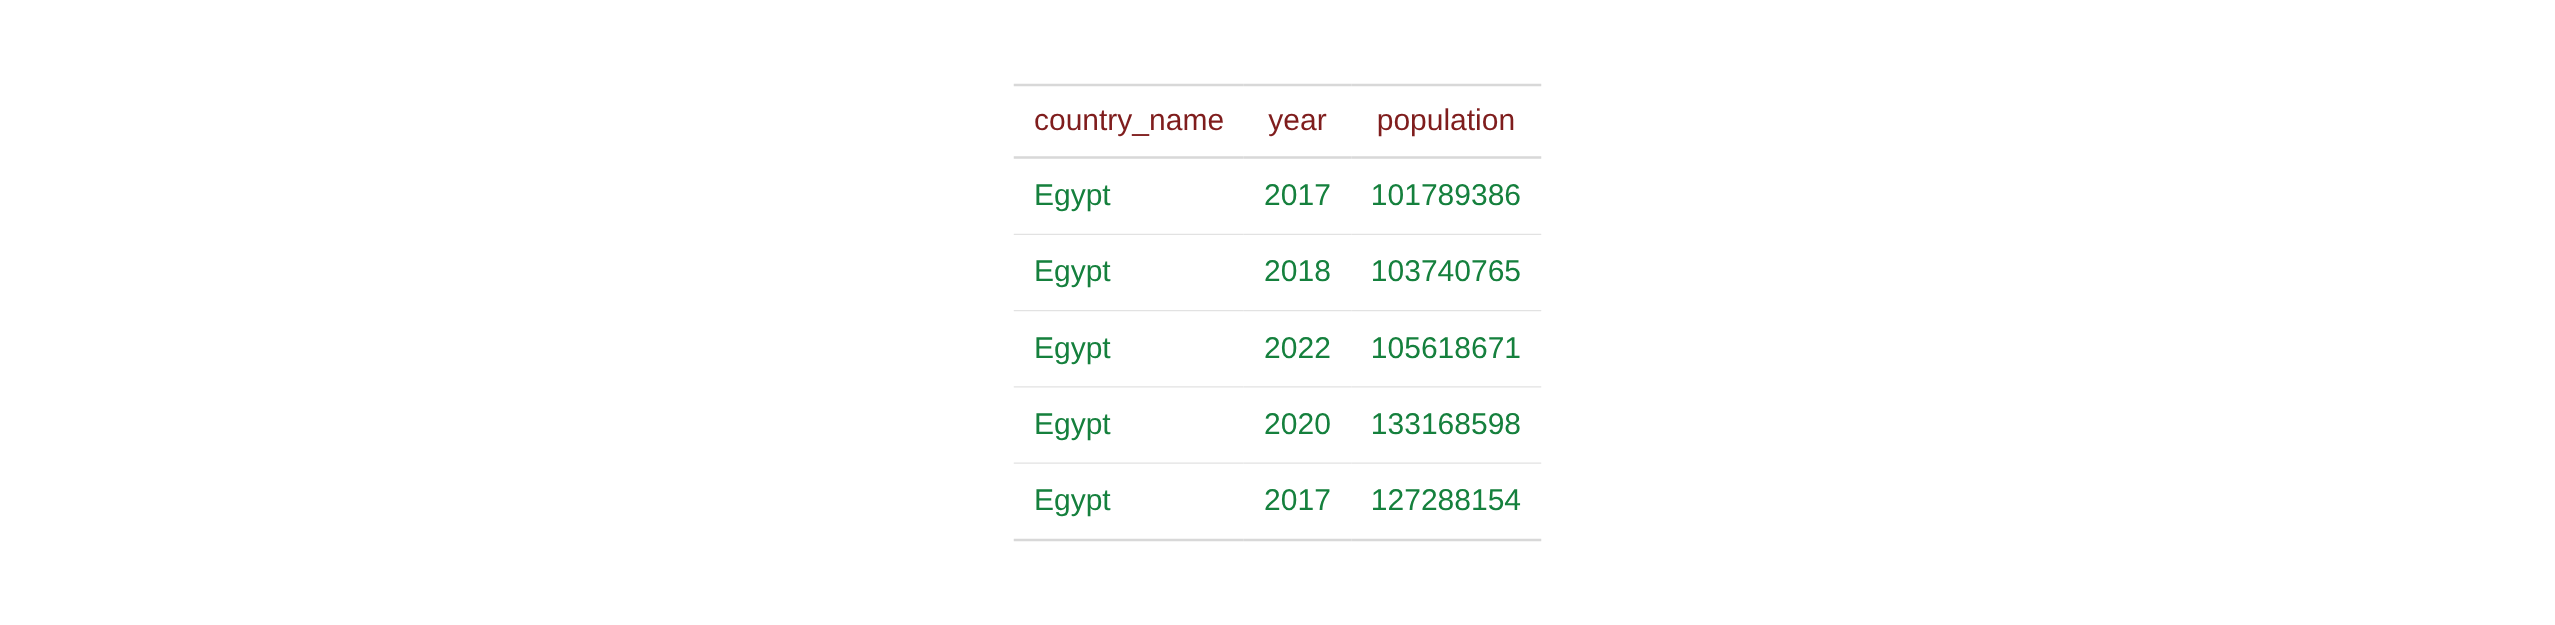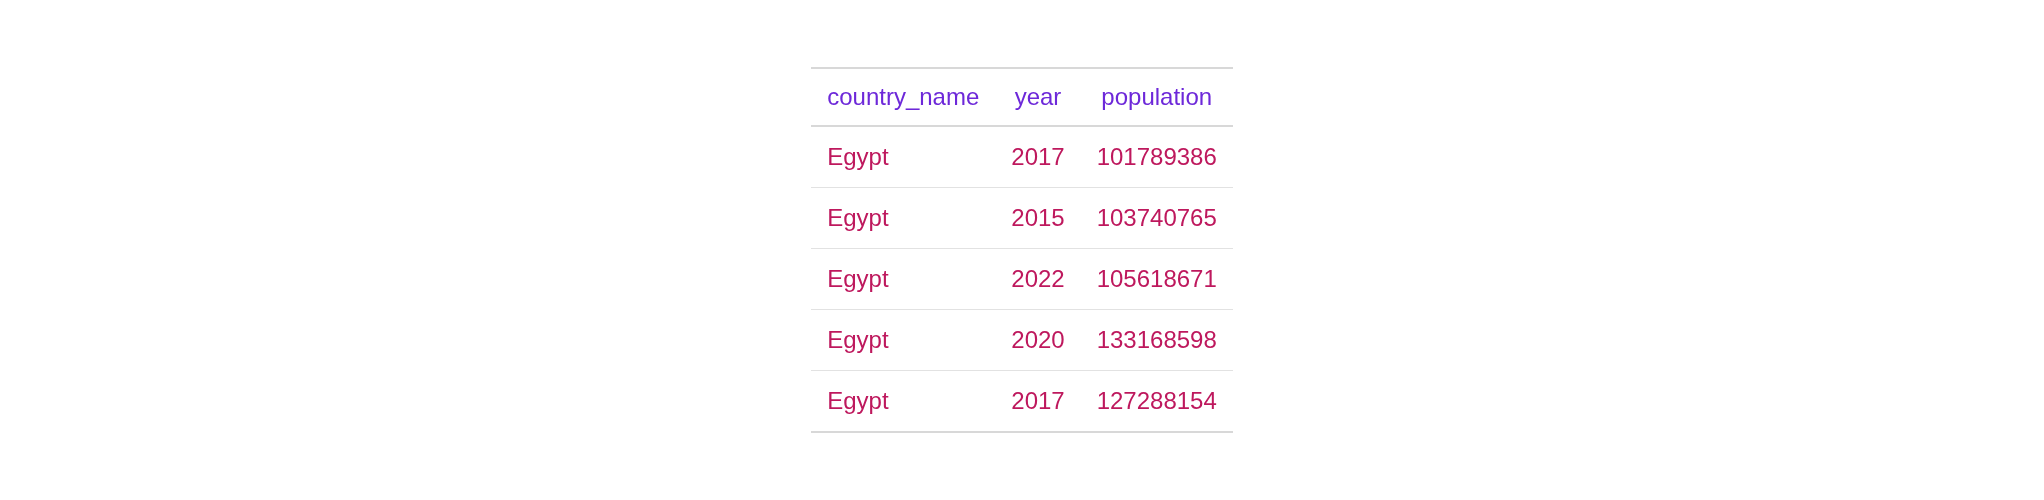--- a/index.html
+++ b/index.html
@@ -25,34 +25,34 @@
       font-size: 24px;
     }
     thead tr {
       border-top: 2px solid #d8d8d8;
       border-bottom: 2px solid #d8d8d8;
     }
     th {
       font-weight: 400;
       text-align: left;
       padding: 14px 16px;
-      color: #6d28d9;
+      color: #7f1d1d;
     }
     th.num {
       text-align: center;
     }
     tbody tr {
       border-bottom: 1px solid #e2e2e2;
     }
     tbody tr:last-child {
       border-bottom: 2px solid #d8d8d8;
     }
     td {
       padding: 16px 16px;
-      color: #be185d;
+      color: #15803d;
     }
     td.txt {
       text-align: left;
     }
     td.num {
       text-align: center;
       font-variant-numeric: tabular-nums;
     }
   </style>
 </head>
@@ -68,21 +68,21 @@
       </tr>
     </thead>
     <tbody>
       <tr>
         <td class="txt">Egypt</td>
         <td class="num">2017</td>
         <td class="num">101789386</td>
       </tr>
       <tr>
         <td class="txt">Egypt</td>
-        <td class="num">2015</td>
+        <td class="num">2018</td>
         <td class="num">103740765</td>
       </tr>
       <tr>
         <td class="txt">Egypt</td>
         <td class="num">2022</td>
         <td class="num">105618671</td>
       </tr>
       <tr>
         <td class="txt">Egypt</td>
         <td class="num">2020</td>

